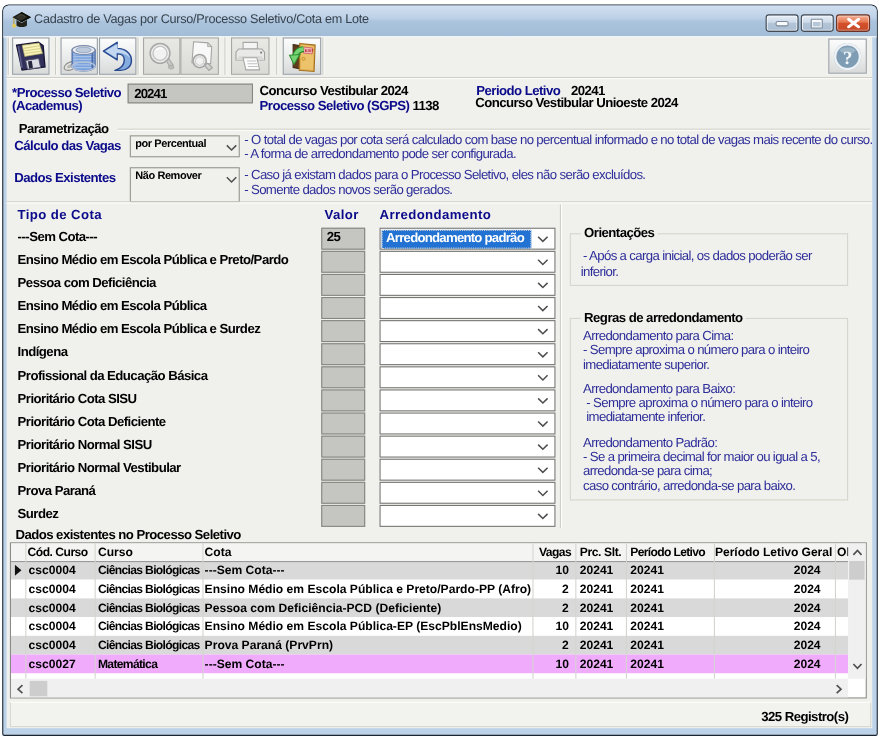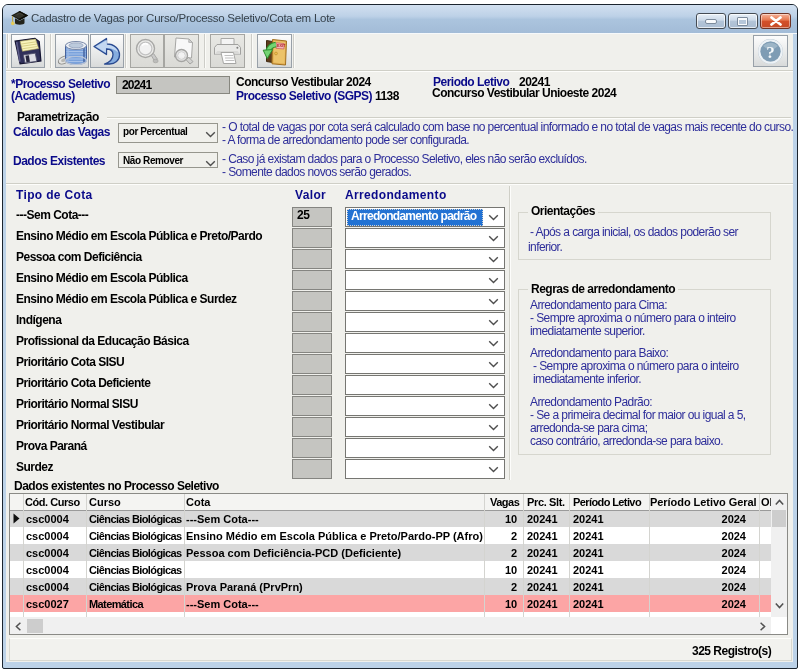--- a/index.html
+++ b/index.html
@@ -160,21 +160,21 @@
 <div class="lbl b" style="left:17px; top:110px;">Parametrização</div>
 <div class="gline" style="left:107px; top:117px; width:684px;"></div>
 <div class="lbl b navy" style="left:13px; top:125px;">Cálculo das Vagas</div>
 <div class="combo" style="left:118px; top:123px; width:100px; height:20px;">
     <span class="txt">por Percentual</span>
     <svg style="position:absolute; left:86px; top:7px;" width="11" height="7" viewBox="0 0 11 7">
       <path d="M1.2,1.2 L5.5,5.4 L9.8,1.2" stroke="#4e4e4e" stroke-width="1.4" fill="none"></path>
     </svg>
   </div>
 <div class="lbl b navy" style="left:13px; top:154px;">Dados Existentes</div>
-<div class="combo" style="left:118px; top:152px; width:100px; height:16px;">
+<div class="combo" style="left:118px; top:152px; width:100px; height:32px;">
     <span class="txt">Não Remover</span>
     <svg style="position:absolute; left:86px; top:7px;" width="11" height="7" viewBox="0 0 11 7">
       <path d="M1.2,1.2 L5.5,5.4 L9.8,1.2" stroke="#4e4e4e" stroke-width="1.4" fill="none"></path>
     </svg>
   </div>
 <div class="lbl desc" style="left:222px; top:120px;">- O total de vagas por cota será calculado com base no percentual informado e no total de vagas mais recente do curso.</div>
 <div class="lbl desc" style="left:222px; top:133px;">- A forma de arredondamento pode ser configurada.</div>
 <div class="lbl desc" style="left:222px; top:152px;">- Caso já existam dados para o Processo Seletivo, eles não serão excluídos.</div>
 <div class="lbl desc" style="left:222px; top:165px;">- Somente dados novos serão gerados.</div>
 
@@ -333,35 +333,36 @@
       <div class="cell" style="left:79px; letter-spacing:-0.6px;">Ciências Biológicas</div>
       <div class="cell" style="left:176px;">Pessoa com Deficiência-PCD (Deficiente)</div>
       <div class="cell" style="left:495px; width:12px; text-align:right;">2</div>
       <div class="cell" style="left:517px;">20241</div>
       <div class="cell" style="left:563px;">20241</div>
       <div class="cell" style="left:711px; width:25px; text-align:right;">2024</div>
     </div>
     <div class="gridrow" style="top:67px; background:#ffffff; width:761px;">
       <div class="cell" style="left:16px;">csc0004</div>
       <div class="cell" style="left:79px; letter-spacing:-0.6px;">Ciências Biológicas</div>
+      <div class="cell" style="left:176px;">Ensino Médio em Escola Pública-EP (EscPblEnsMedio)</div>
       <div class="cell" style="left:495px; width:12px; text-align:right;">10</div>
       <div class="cell" style="left:517px;">20241</div>
       <div class="cell" style="left:563px;">20241</div>
       <div class="cell" style="left:711px; width:25px; text-align:right;">2024</div>
     </div>
     <div class="gridrow" style="top:84px; background:#d9d9d9; width:761px;">
       <div class="cell" style="left:16px;">csc0004</div>
       <div class="cell" style="left:79px; letter-spacing:-0.6px;">Ciências Biológicas</div>
       <div class="cell" style="left:176px;">Prova Paraná (PrvPrn)</div>
       <div class="cell" style="left:495px; width:12px; text-align:right;">2</div>
       <div class="cell" style="left:517px;">20241</div>
       <div class="cell" style="left:563px;">20241</div>
       <div class="cell" style="left:711px; width:25px; text-align:right;">2024</div>
     </div>
-    <div class="gridrow" style="top:101px; background:#fca5a5; width:761px;">
+    <div class="gridrow" style="top:101px; background:#f0abfc; width:761px;">
       <div class="cell" style="left:16px;">csc0027</div>
       <div class="cell" style="left:79px; letter-spacing:-0.6px;">Matemática</div>
       <div class="cell" style="left:176px;">---Sem Cota---</div>
       <div class="cell" style="left:495px; width:12px; text-align:right;">10</div>
       <div class="cell" style="left:517px;">20241</div>
       <div class="cell" style="left:563px;">20241</div>
       <div class="cell" style="left:711px; width:25px; text-align:right;">2024</div>
     </div>
     <div class="abs" style="left:0; top:16px; width:761px; height:1px; background:#9a9a9a;"></div>
     <div class="abs" style="left:13px; top:0; width:1px; height:123px; background:#d4d4d0;"></div>

